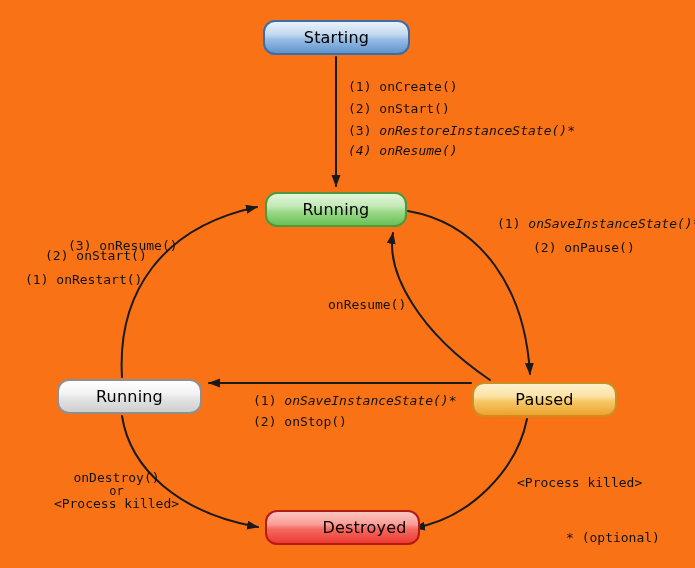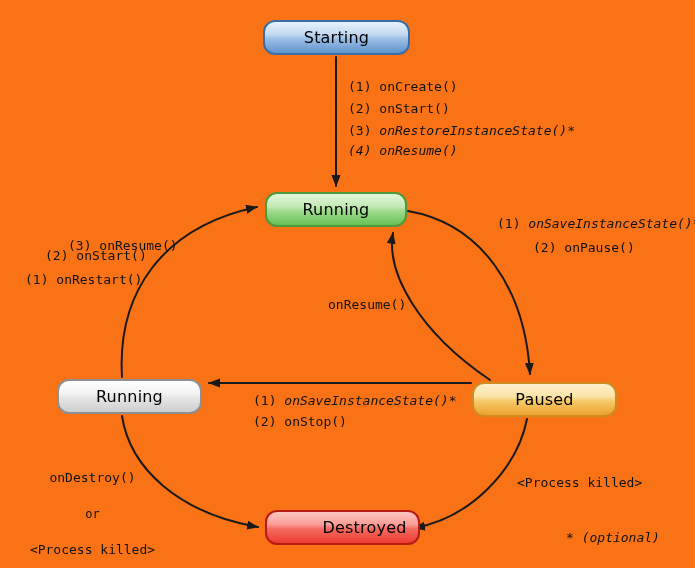--- a/index.html
+++ b/index.html
@@ -54,21 +54,21 @@
   }
   .mlabel {
     position: absolute;
     font-family: "DejaVu Sans Mono", monospace;
     font-size: 13px;
     color: #111111;
     white-space: nowrap;
     line-height: 15px;
   }
   .mlabel .fn-italic { font-style: italic; }
-  .mlabel.italic { font-style: italic; }
+  .mlabel.italic { }
   .label-stack {
     position: absolute;
     display: flex;
     flex-direction: column;
     align-items: center;
     font-family: "DejaVu Sans Mono", monospace;
     font-size: 13px;
     color: #111111;
     line-height: 14px;
     white-space: nowrap;
@@ -124,21 +124,21 @@
   <div class="mlabel" style="left:328px; top:297px;"></div>
   <div class="mlabel" style="left:328px; top:297px;">onResume()</div>
 
   <div class="mlabel" style="left:68px; top:210px;margin-top:28px;">(3) onResume()</div>
   <div class="mlabel" style="left:45px; top:248px;">(2) onStart()</div>
   <div class="mlabel" style="left:25px; top:272px;">(1) onRestart()</div>
 
   <div class="mlabel" style="left:253px; top:393px;"><span>(1) </span><span class="fn-italic">onSaveInstanceState()*</span></div>
   <div class="mlabel" style="left:253px; top:414px;">(2) onStop()</div>
 
-  <div class="label-stack" style="left:20px; top:471px; width:145px;gap:23px;">
+  <div class="label-stack" style="left:44px; top:471px; width:145px;">
     <span>onDestroy()</span>
     <span class="small">or</span>
     <span>&lt;Process killed&gt;</span>
   </div>
 
   <div class="mlabel" style="left:517px; top:475px;">&lt;Process killed&gt;</div>
 
   <div class="mlabel italic" style="left:566px; top:530px;">* (optional)</div>
 
 </div>

